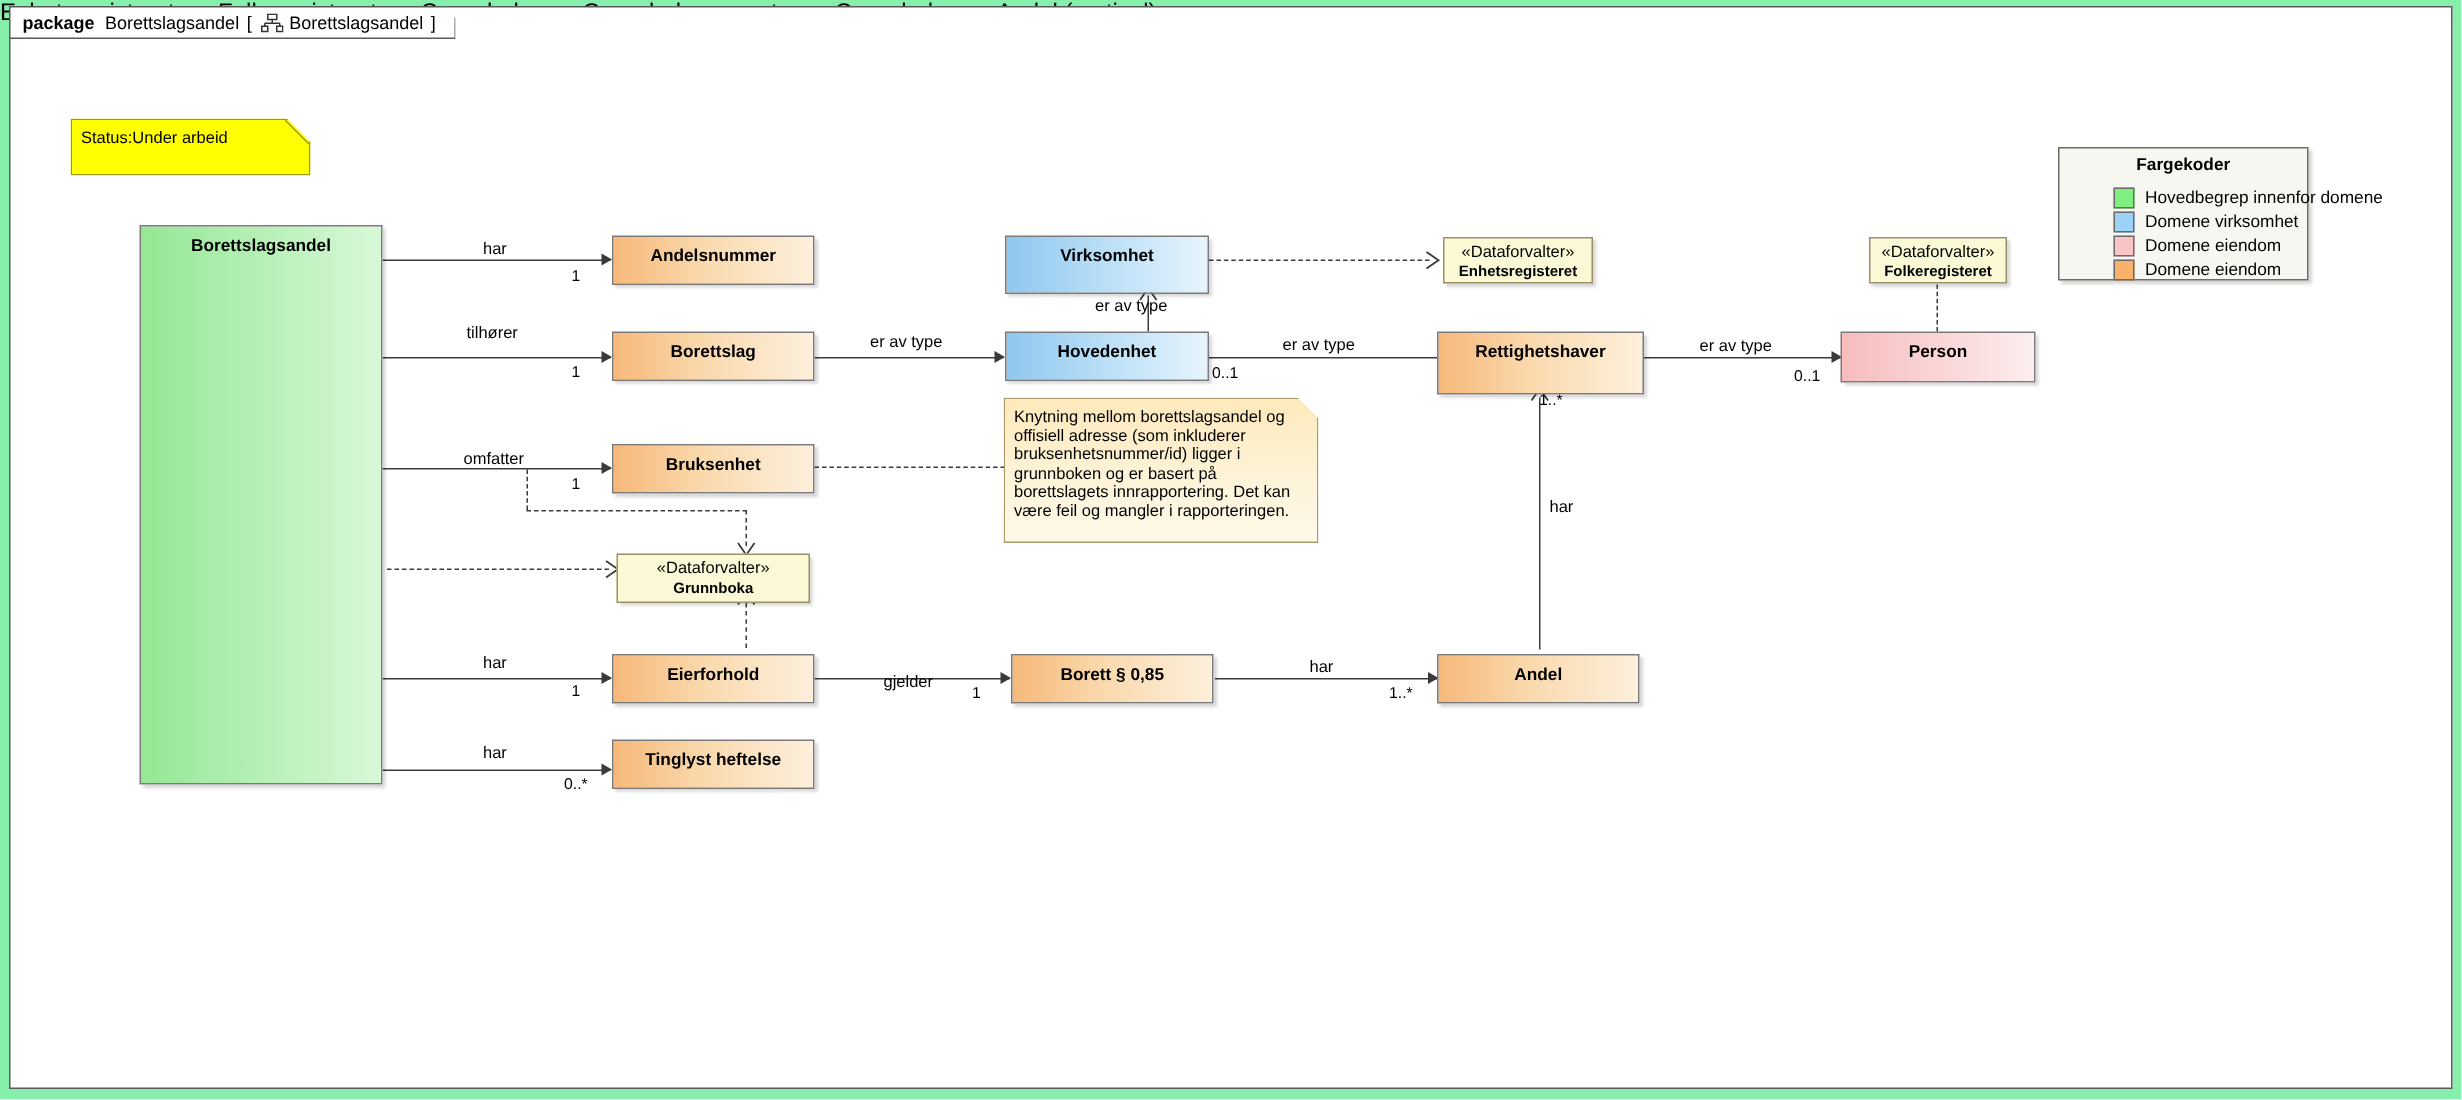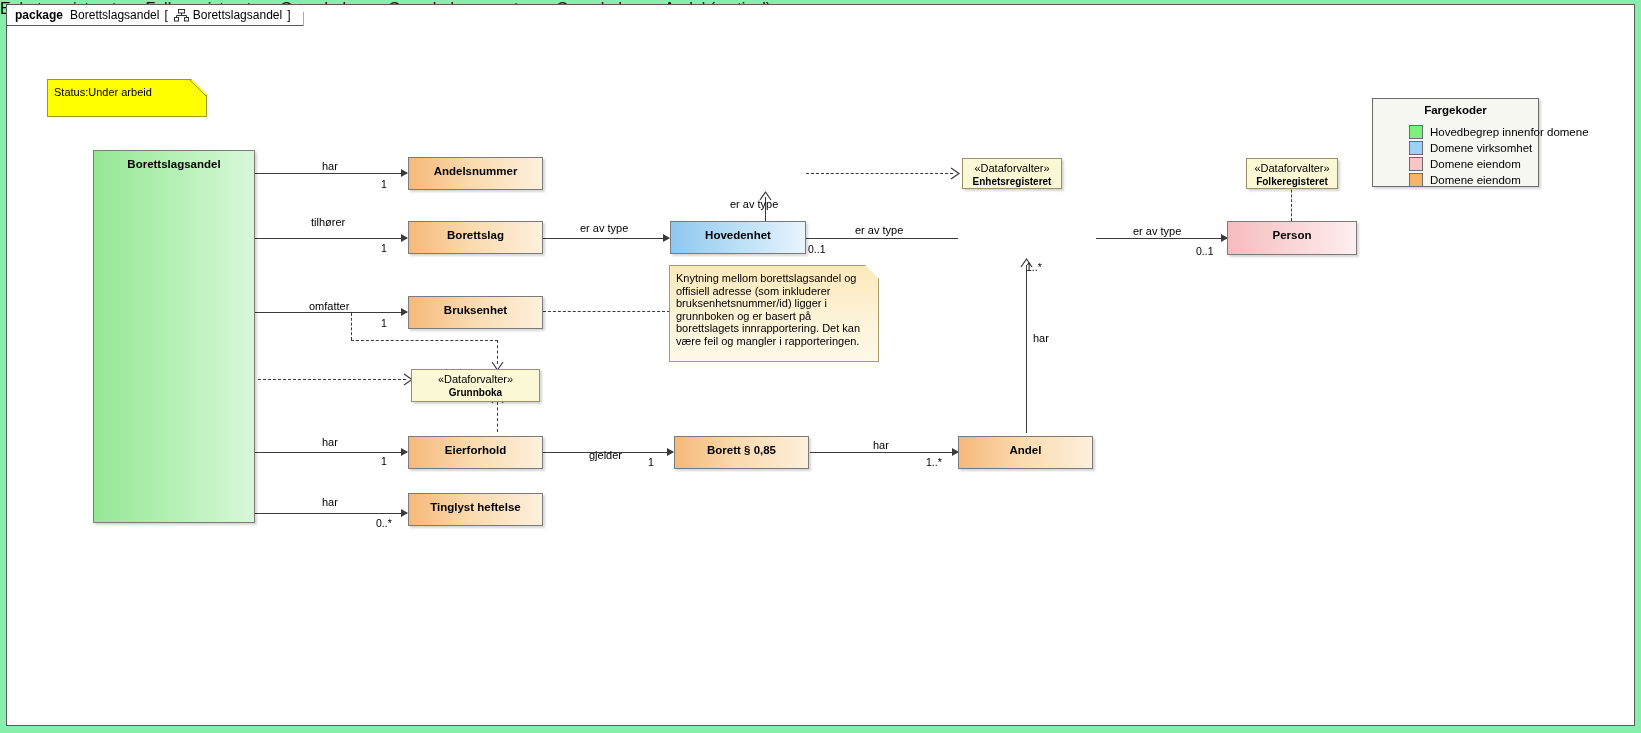--- a/index.html
+++ b/index.html
@@ -270,21 +270,27 @@
   </div>
 
   <div class="cls orange" style="left:674px;top:436px;width:135px;height:33px;">
     <span class="nm">Borett § 0,85</span>
   </div>
 
   <div class="cls orange" style="left:958px;top:436px;width:135px;height:33px;">
     <span class="nm">Andel</span>
   </div>
 
-
+  <div class="cls orange" style="left:958px;top:221px;width:138px;height:42px;">
+    <span class="nm">Rettighetshaver</span>
+  </div>
+
+  <div class="cls blue" style="left:670px;top:157px;width:136px;height:39px;">
+    <span class="nm">Virksomhet</span>
+  </div>
 
   <div class="cls blue" style="left:670px;top:221px;width:136px;height:33px;">
     <span class="nm">Hovedenhet</span>
   </div>
 
   <div class="cls pink" style="left:1227px;top:221px;width:130px;height:34px;">
     <span class="nm">Person</span>
   </div>
 
   

